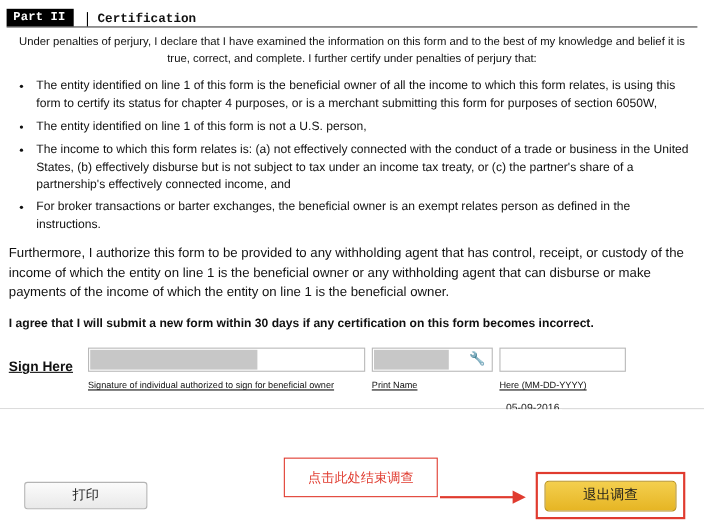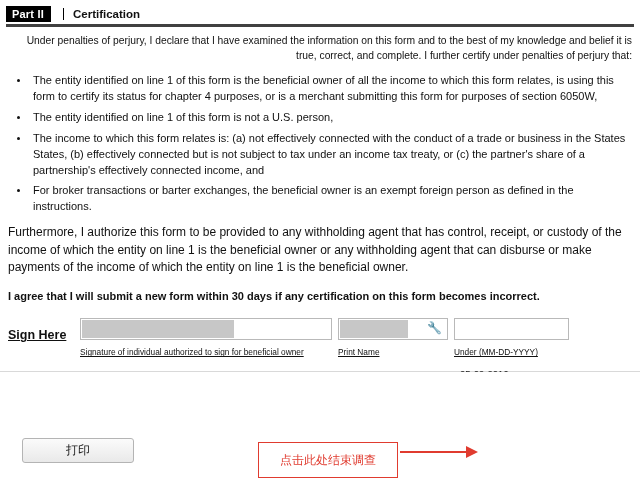--- a/index.html
+++ b/index.html
@@ -24,24 +24,25 @@
     top: 0;
     width: 640px;
     height: 372px;
     background: #ffffff;
     border-bottom: 1px solid #d9d9d9;
     box-sizing: border-box;
   }
 
   .part-header {
     display: flex;
-    align-items: center;
+    align-items: flex-end;
     height: 20px;
-    border-bottom: 3px solid #404040;
+    border-bottom: 1px solid #404040;
     margin: 4px 6px 0 6px;
+    font-family: Liberation Mono, monospace;
   }
   .part-badge {
     background: #000000;
     color: #ffffff;
     font-weight: bold;
     font-size: 11px;
     padding: 2px 7px 2px 6px;
     display: flex;
     align-items: center;
     letter-spacing: 0.2px;
@@ -53,21 +54,21 @@
     align-items: center;
     padding-left: 9px;
     border-left: 1px solid #000000;
     margin-left: 12px;
   }
 
   .body-text {
     margin: 7px 8px 0 8px;
     font-size: 10.3px;
     line-height: 1.45;
-    text-align: right;
+    text-align: center;
   }
 
   ul.bullets {
     margin: 9px 8px 0 8px;
     padding-left: 22px;
     font-size: 11px;
     line-height: 1.45;
   }
   ul.bullets li {
     margin-bottom: 5px;
@@ -204,21 +205,21 @@
     color: #1a1a1a;
     display: flex;
     align-items: center;
     justify-content: center;
     box-sizing: border-box;
   }
 
   .annotation {
     position: absolute;
     left: 258px;
-    top: 70px;
+    top: 44px;
     width: 140px;
     height: 36px;
     border: 1px solid #e03b2f;
     color: #e03b2f;
     font-size: 12px;
     display: flex;
     align-items: center;
     justify-content: center;
     box-sizing: border-box;
     background: #ffffff;
@@ -284,22 +285,22 @@
   <div class="part-header">
     <div class="part-badge">Part II</div>
     <div class="part-title">Certification</div>
   </div>
 
   <div class="body-text">Under penalties of perjury, I declare that I have examined the information on this form and to the best of my knowledge and belief it is true, correct, and complete. I further certify under penalties of perjury that:</div>
 
   <ul class="bullets">
     <li>The entity identified on line 1 of this form is the beneficial owner of all the income to which this form relates, is using this form to certify its status for chapter 4 purposes, or is a merchant submitting this form for purposes of section 6050W,</li>
     <li>The entity identified on line 1 of this form is not a U.S. person,</li>
-    <li>The income to which this form relates is: (a) not effectively connected with the conduct of a trade or business in the States States, (b) effectively connected but is not subject to tax under an income tax treaty, or (c) the partner's share of a partnership's effectively connected income, and</li>
-    <li>For broker transactions or barter exchanges, the beneficial owner is an exempt foreign person as defined in the instructions.</li>
+    <li>The income to which this form relates is: (a) not effectively connected with the conduct of a trade or business in the United States, (b) effectively disburse but is not subject to tax under an income tax treaty, or (c) the partner's share of a partnership's effectively connected income, and</li>
+    <li>For broker transactions or barter exchanges, the beneficial owner is an exempt relates person as defined in the instructions.</li>
   </ul>
 
   <div class="para">Furthermore, I authorize this form to be provided to any withholding agent that has control, receipt, or custody of the income of which the entity on line 1 is the beneficial owner or any withholding agent that can disburse or make payments of the income of which the entity on line 1 is the beneficial owner.</div>
 
   <div class="para-bold">I agree that I will submit a new form within 30 days if any certification on this form becomes incorrect.</div>
 
   <div class="sign-row">
     <div class="sign-here">Sign Here</div>
 
     <div class="sig-col sig-sign">
@@ -314,35 +315,38 @@
         <div class="sig-fill"></div>
         <span class="wrench">🔧</span>
       </div>
       <div class="sig-caption">Print Name</div>
     </div>
 
     <div class="sig-col sig-date">
       <div class="sig-box">
         <span class="date-val">05-09-2016</span>
       </div>
-      <div class="sig-caption">Under (MM-DD-YYYY)</div>
+      <div class="sig-caption">Here (MM-DD-YYYY)</div>
     </div>
   </div>
 
   <div class="certify-row">
     <span class="checkbox"></span>
   </div>
 
 </div>
 
 <div class="action-area">
 
   <div class="btn-print">打印</div>
 
   <div class="annotation">点击此处结束调查</div>
 
   <div class="arrow">
     <div class="shaft"></div>
     <div class="head"></div>
   </div>
 
+  <div class="exit-wrap">
+    <div class="btn-exit">退出调查</div>
+  </div>
 
 </div>
 
 </body></html>

